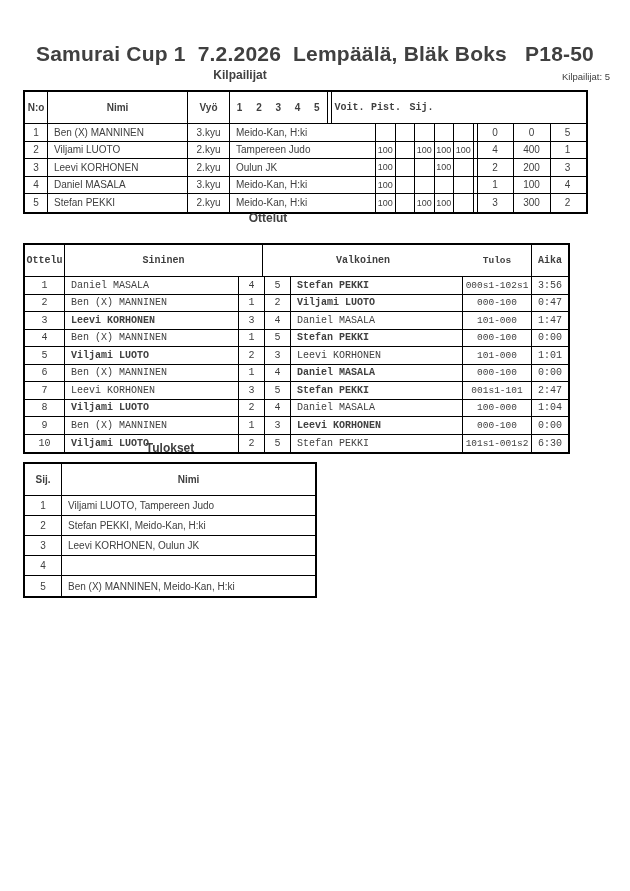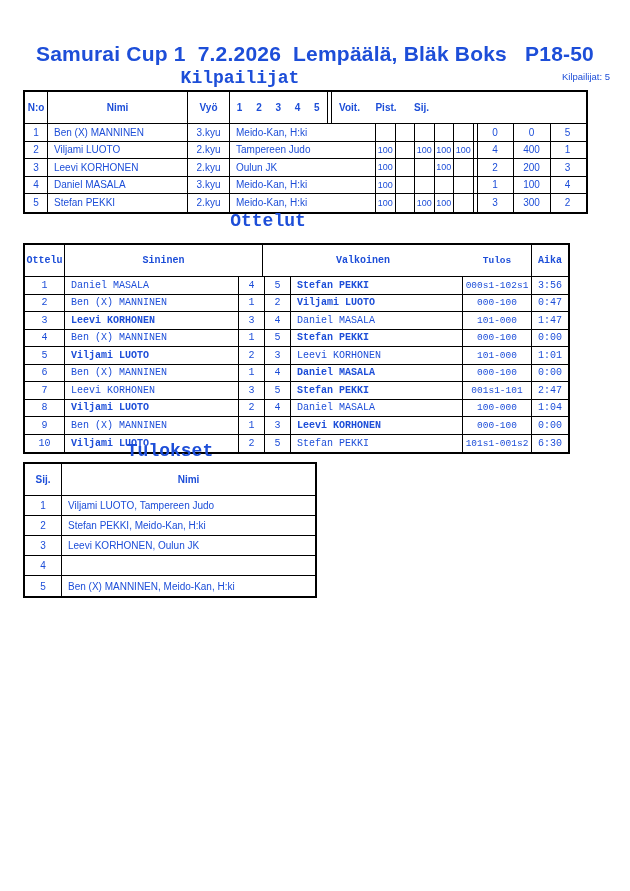--- a/index.html
+++ b/index.html
@@ -1,25 +1,25 @@
 <!DOCTYPE html>
 <html><head>
 <meta charset="utf-8">
 <style>
   html,body { margin:0; padding:0; background:#fff; }
   .page {
     position:relative; width:630px; height:891px; background:#ffffff;
-    font-family:"Liberation Sans", sans-serif; color:#1d4ed8; overflow:hidden;
+    font-family:"Liberation Sans", sans-serif; color:#404040; overflow:hidden;
   }
   .abs { position:absolute; }
   .main-title {
     top:42px; left:0; width:630px; text-align:center;
     font-size:21px; font-weight:bold; white-space:pre; letter-spacing:0.2px;
   }
-  .section-title { font-size:18px; font-weight:bold; transform:translateX(-50%); white-space:nowrap;font-family:Liberation Mono, monospace; }
+  .section-title { font-size:12px; font-weight:bold; transform:translateX(-50%); white-space:nowrap; }
   .sub1 { top:68px; left:240px; }
   .t2-title { top:211px; left:268px; }
   .t3-title { top:441px; left:170px; }
   .count { top:71px; left:500px; width:110px; text-align:right; font-size:9.5px; }
 
   .tbl { position:absolute; border:2px solid #000; box-sizing:border-box; background:#fff; }
   .t1 { left:23px; top:90px;  width:565px; }
   .t2 { left:23px; top:243px; width:547px;font-family:Liberation Mono, monospace; }
   .t3 { left:23px; top:462px; width:294px; }
 
@@ -38,21 +38,21 @@
   .c.nb { border-right:none; }
   .left { justify-content:flex-start; padding-left:6px; }
   .bold { font-weight:bold; }
 
   
   .w-no{width:23px} .w-nimi{width:140px} .w-vyo{width:42px} .w-seura{width:146px}
   .w-s{width:19.5px; font-size:9px; padding:0;}
   .sp{width:4px; border-right:1px solid #000;}
   .w-scores{width:97.5px; padding:0; display:flex; justify-content:flex-start;}
   .w-scores .shdr{display:inline-block; width:19.5px; text-align:center;}
-  .w-vps{width:107px; padding:0; display:flex; justify-content:flex-end;}
+  .w-vps{width:107px; padding:0; display:flex; justify-content:flex-end;font-family:Liberation Mono, monospace;}
   .w-vps span{display:inline-block; text-align:center;}
   .vh{width:36px} .ph{width:37px} .sh{width:34px}
   .w-voit{width:36px} .w-pist{width:37px} .w-sij{width:34px}
 
   
   .w-ott{width:40px} .w-white{width:174px} .w-num{width:26px} .w-blue{width:172px}
   .w-tulos{width:69px; font-size:9.5px; padding:0;}
   .w-aika{width:36px}
   .w-valk-h{width:200px} .w-sin-h{width:198px}
 

